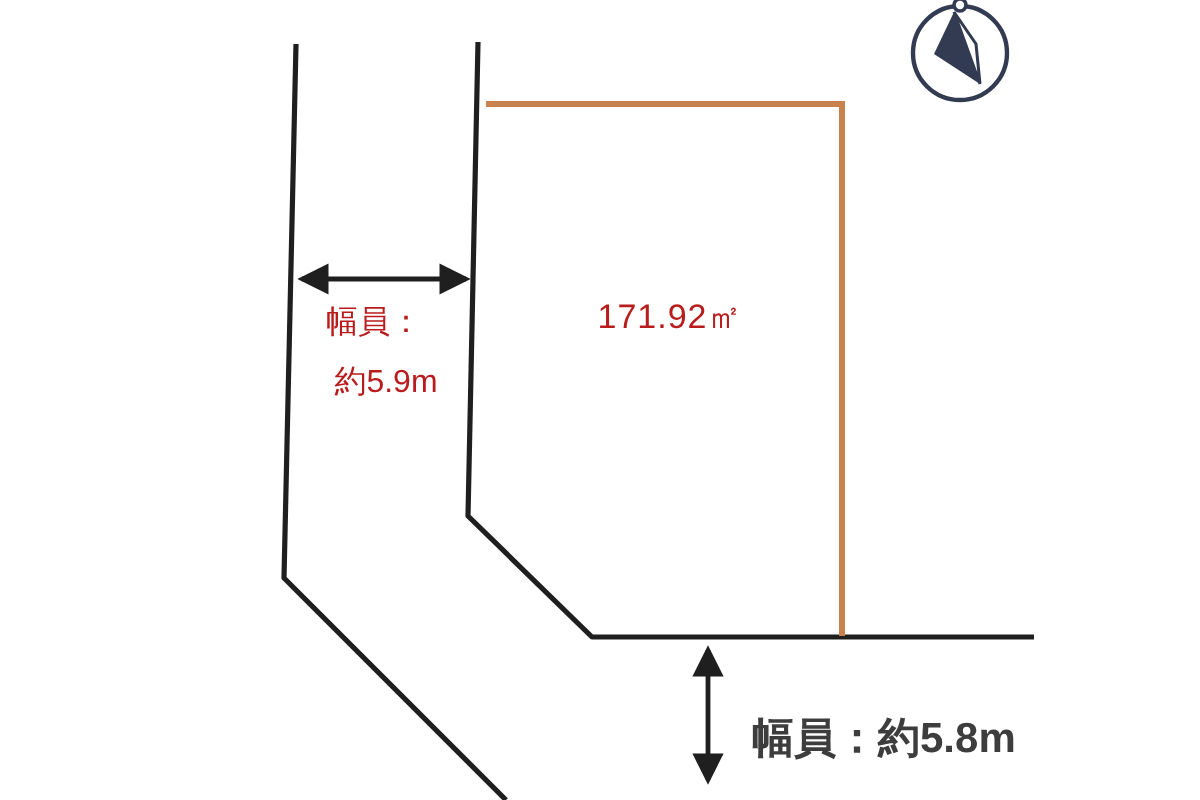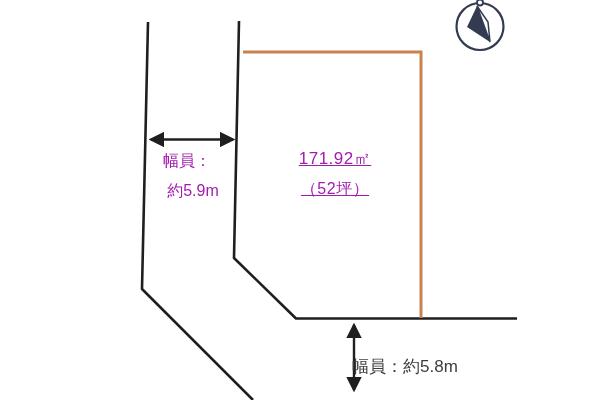--- a/index.html
+++ b/index.html
@@ -15,52 +15,52 @@
     background: #ffffff;
     overflow: hidden;
   }
   .canvas svg {
     position: absolute;
     left: 0;
     top: 0;
   }
   .label {
     position: absolute;
-    color: #a21caf;
+    color: #b91c1c;
     white-space: nowrap;
   }
   .plot-label {
     left: 259px;
     top: 147px;
     width: 152px;
     text-align: center;
     font-size: 17px;
     letter-spacing: 0.5px;
-    text-decoration: underline;
   }
   .plot-label .tsubo {
     margin-top: 9px;
     font-size: 16px;
   }
   .west-road-label {
     left: 145px;
     top: 151px;
     width: 84px;
     text-align: center;
     font-size: 16px;
   }
   .west-road-label .value {
     margin-top: 9px;
     padding-left: 12px;
   }
   .south-road-label {
-    left: 352px;
+    left: 376px;
     top: 355px;
-    font-size: 17px;
+    font-size: 21px;
     color: #3d3d3d;
+    font-weight: bold;
   }
 </style>
 </head>
 <body>
 
 <div class="canvas">
 
   <svg width="600" height="400" viewBox="0 0 600 400">
     <defs>
       <marker id="ah" viewBox="0 0 10 10" refX="8.5" refY="5" markerWidth="6.5" markerHeight="6.5" orient="auto-start-reverse">
@@ -81,21 +81,20 @@
     <g>
       <circle cx="480" cy="26.5" r="23.5" fill="none" stroke-width="2.2" stroke="#323b52"></circle>
       <circle cx="480" cy="2.5" r="3" fill="#ffffff" stroke-width="1.8" stroke="#323b52"></circle>
       <polygon points="477,6 467,27 490,42" fill="#323b52"></polygon>
       <polygon points="477,6 488,22 490,42" fill="#ffffff" stroke-width="1.5" stroke="#323b52"></polygon>
     </g>
   </svg>
 
   <div class="label plot-label">
     <div class="sqm">171.92㎡</div>
-    <div class="tsubo">（52坪）</div>
   </div>
 
   <div class="label west-road-label">
     <div class="title">幅員：</div>
     <div class="value">約5.9m</div>
   </div>
 
   <div class="label south-road-label">幅員：約5.8m</div>
 
 </div>

